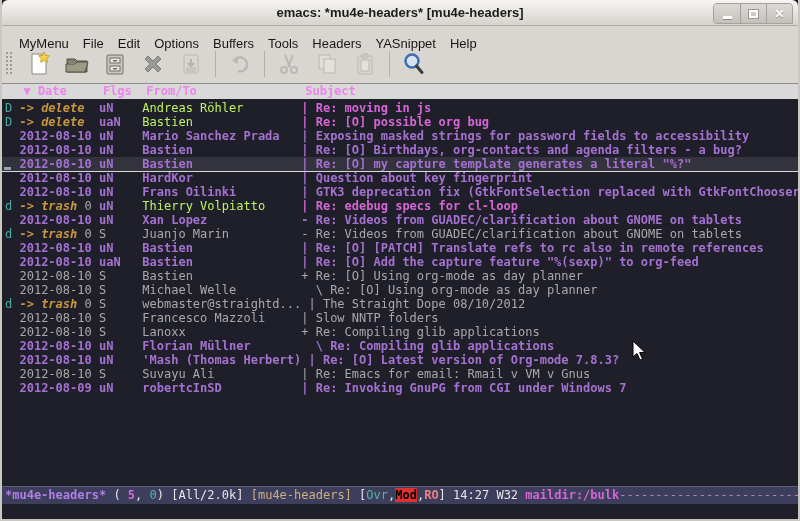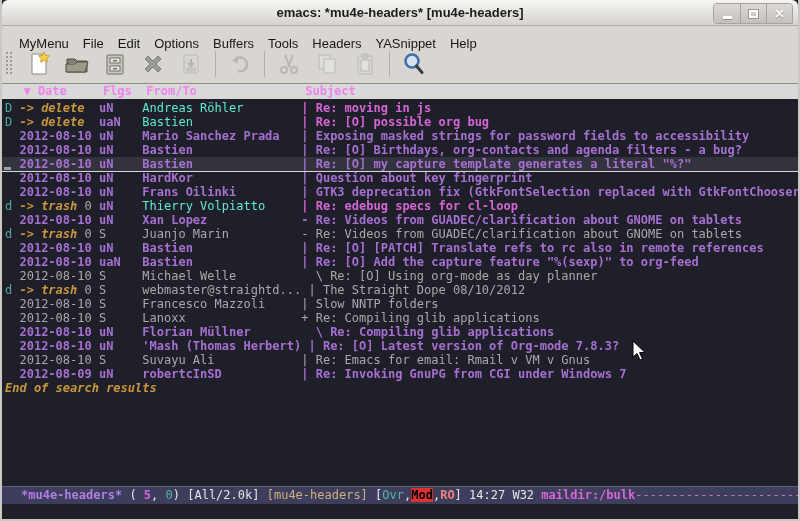--- a/index.html
+++ b/index.html
@@ -33,31 +33,31 @@
   .tsep { width:1px; height:26px; background:#b3b0ab; margin:0 5px; }
   
   .headerline { height:15px; background:#d9d9d9; color:#ee82ee; font-weight:bold; font-size:12px;
                 line-height:15px; white-space:pre; padding-left:7px; overflow:hidden; }
   
   .buffer { height:387px; background:#1f1f29; padding-top:2px; position:relative; overflow:hidden; }
   .row { height:14px; line-height:14px; font-size:12px; white-space:pre; padding-left:3px; position:relative; }
   .row.current { background:#33333d; box-shadow:0 1px 0 0 #d8d8d8; }
   .cu { color:#a571d1; font-weight:bold; }
   .cr { color:#a9a9a9; }
-  .cl { color:#5eead4; }
+  .cl { color:#bef264; }
   .cp { color:#d666d6; font-weight:bold; }
   .mk { color:#4aa99a; }
   .ac { color:#c9973e; font-style:italic; font-weight:bold; }
   .cursor-block { position:absolute; left:2px; bottom:1px; width:7px; height:3px; background:#93a1b1; }
   .endmarker { height:14px; line-height:14px; font-size:12px; padding-left:3px; color:#c9973e;
                font-style:italic; font-weight:bold; white-space:pre; }
   
   .modeline { height:18px; background:#3d3d5c; border-top:1px solid #5f5f82; color:#e6e6e6;
               font-size:12px; line-height:17px; white-space:pre; padding-left:3px; overflow:hidden; }
-  .ml-buffer { color:#b07fe6; font-weight:bold;margin-left:16px; }
+  .ml-buffer { color:#b07fe6; font-weight:bold; }
   .ml-pink { color:#d666d6; font-weight:bold; }
   .ml-teal { color:#56b3a4; }
   .ml-tan { color:#cdb07f; }
   .ml-mod { color:#000000; background:#e03030; font-weight:bold; }
   .ml-ro { color:#ef8080; font-weight:bold; }
   .ml-maildir { color:#d666d6; font-weight:bold; }
   .ml-dashes { color:#c07ac2; }
   .ml-plain { color:#e6e6e6; }
   
   .echo { height:15px; background:#1f1f29; }
@@ -198,29 +198,29 @@
       <div class="row"><span class="mk">  </span><span class="cu">2012-08-10 </span><span class="cu">uN    </span><span class="cu">Mario Sanchez Prada   </span><span class="cu">| Exposing masked strings for password fields to accessibility</span></div>
       <div class="row"><span class="mk">  </span><span class="cu">2012-08-10 </span><span class="cu">uN    </span><span class="cu">Bastien               </span><span class="cu">| Re: [O] Birthdays, org-contacts and agenda filters - a bug?</span></div>
       <div class="row current"><span class="mk">  </span><span class="cu">2012-08-10 </span><span class="cu">uN    </span><span class="cu">Bastien               </span><span class="cu">| Re: [O] my capture template generates a literal "%?"</span><span class="cursor-block"></span></div>
       <div class="row"><span class="mk">  </span><span class="cu">2012-08-10 </span><span class="cu">uN    </span><span class="cu">HardKor               </span><span class="cu">| Question about key fingerprint</span></div>
       <div class="row"><span class="mk">  </span><span class="cu">2012-08-10 </span><span class="cu">uN    </span><span class="cu">Frans Oilinki         </span><span class="cu">| GTK3 deprecation fix (GtkFontSelection replaced with GtkFontChooser)</span></div>
       <div class="row"><span class="mk">d </span><span class="ac">-&gt; trash</span><span class="cr"> 0 </span><span class="cu">uN    </span><span class="cl">Thierry Volpiatto     </span><span class="cp">| Re: edebug specs for cl-loop</span></div>
       <div class="row"><span class="mk">  </span><span class="cu">2012-08-10 </span><span class="cu">uN    </span><span class="cu">Xan Lopez             </span><span class="cu">- Re: Videos from GUADEC/clarification about GNOME on tablets</span></div>
       <div class="row"><span class="mk">d </span><span class="ac">-&gt; trash</span><span class="cr"> 0 </span><span class="cr">S     </span><span class="cr">Juanjo Marin          </span><span class="cr">- Re: Videos from GUADEC/clarification about GNOME on tablets</span></div>
       <div class="row"><span class="mk">  </span><span class="cu">2012-08-10 </span><span class="cu">uN    </span><span class="cu">Bastien               </span><span class="cu">| Re: [O] [PATCH] Translate refs to rc also in remote references</span></div>
       <div class="row"><span class="mk">  </span><span class="cu">2012-08-10 </span><span class="cu">uaN   </span><span class="cu">Bastien               </span><span class="cu">| Re: [O] Add the capture feature "%(sexp)" to org-feed</span></div>
+      <div class="row"><span class="mk">  </span><span class="cr">2012-08-10 </span><span class="cr">S     </span><span class="cr">Bastien               </span><span class="cr">+ Re: [O] Using org-mode as day planner</span></div>
       <div class="row"><span class="mk">  </span><span class="cr">2012-08-10 </span><span class="cr">S     </span><span class="cr">Michael Welle         </span><span class="cr">  \ Re: [O] Using org-mode as day planner</span></div>
       <div class="row"><span class="mk">d </span><span class="ac">-&gt; trash</span><span class="cr"> 0 </span><span class="cr">S     </span><span class="cr">webmaster@straightd... </span><span class="cr">| The Straight Dope 08/10/2012</span></div>
       <div class="row"><span class="mk">  </span><span class="cr">2012-08-10 </span><span class="cr">S     </span><span class="cr">Francesco Mazzoli     </span><span class="cr">| Slow NNTP folders</span></div>
       <div class="row"><span class="mk">  </span><span class="cr">2012-08-10 </span><span class="cr">S     </span><span class="cr">Lanoxx                </span><span class="cr">+ Re: Compiling glib applications</span></div>
       <div class="row"><span class="mk">  </span><span class="cu">2012-08-10 </span><span class="cu">uN    </span><span class="cu">Florian Müllner       </span><span class="cu">  \ Re: Compiling glib applications</span></div>
       <div class="row"><span class="mk">  </span><span class="cu">2012-08-10 </span><span class="cu">uN    </span><span class="cu">'Mash (Thomas Herbert) </span><span class="cu">| Re: [O] Latest version of Org-mode 7.8.3?</span></div>
       <div class="row"><span class="mk">  </span><span class="cr">2012-08-10 </span><span class="cr">S     </span><span class="cr">Suvayu Ali            </span><span class="cr">| Re: Emacs for email: Rmail v VM v Gnus</span></div>
       <div class="row"><span class="mk">  </span><span class="cu">2012-08-09 </span><span class="cu">uN    </span><span class="cu">robertcInSD           </span><span class="cu">| Re: Invoking GnuPG from CGI under Windows 7</span></div>
-      <div class="endmarker">End of search results</div>
     </div>
 
   <div class="modeline" id="modeline"><span class="ml-buffer">*mu4e-headers*</span><span class="ml-plain"> ( </span><span class="ml-pink">5</span><span class="ml-plain">, </span><span class="ml-teal">0</span><span class="ml-plain">) </span><span class="ml-plain">[All/2.0k] </span><span class="ml-tan">[mu4e-headers] </span><span class="ml-plain">[</span><span class="ml-teal">Ovr</span><span class="ml-plain">,</span><span class="ml-mod">Mod</span><span class="ml-plain">,</span><span class="ml-ro">RO</span><span class="ml-plain">] </span><span class="ml-plain">14:27 W32 </span><span class="ml-maildir">maildir:/bulk</span><span class="ml-dashes">--------------------------</span></div>
 
   <div class="echo"></div>
 
   <svg class="mouse" width="16" height="22" viewBox="0 0 16 22">
     <polygon points="1,1 1,17 5,13.5 8,20 10.5,19 7.6,12.6 13,12.4" fill="#ffffff" stroke="#000000" stroke-width="1"></polygon>
   </svg>
 

